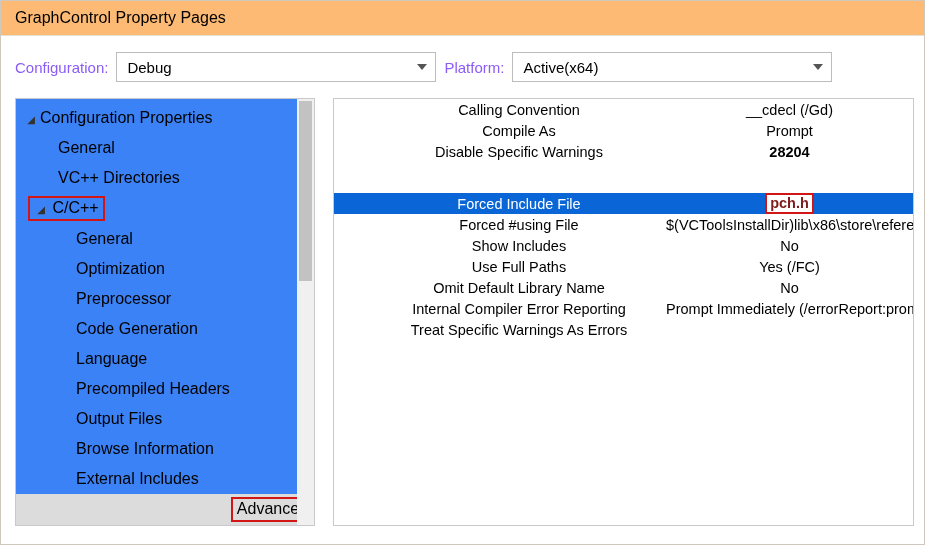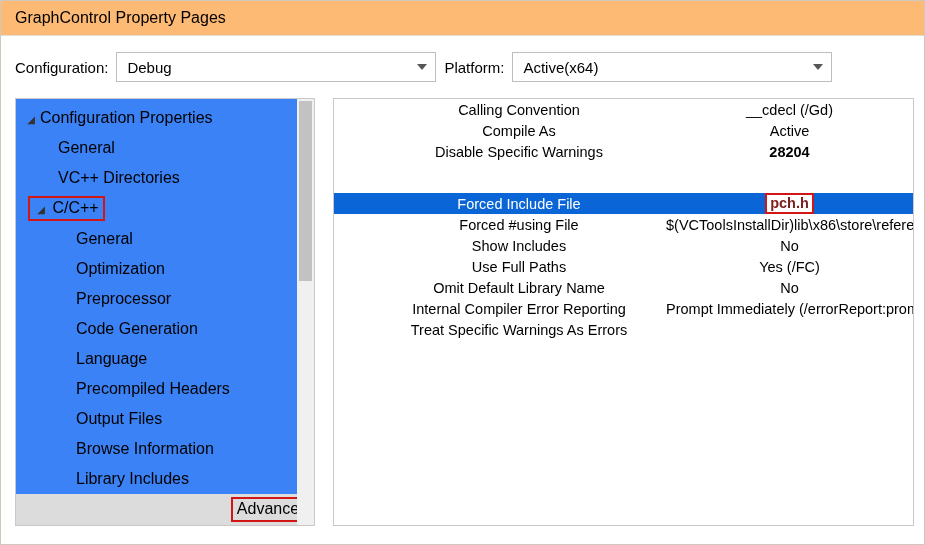--- a/index.html
+++ b/index.html
@@ -19,21 +19,21 @@
     font-size: 16px;
     border-bottom: 1px solid #e5ded3;
   }
   .config-row {
     display: flex;
     align-items: center;
     gap: 8px;
     padding: 16px 14px 16px 14px;
     font-size: 15px;
   }
-  .config-row label { color: #000000; }
+  .config-row label { color: #8b5cf6; }
   .combo {
     position: relative;
     border: 1px solid #bdbdbd;
     background: #fff;
     height: 30px;
     display: flex;
     align-items: center;
     padding: 0 28px 0 10px;
     font-size: 15px;
   }
@@ -228,21 +228,21 @@
     <div class="tree-item indent-2">
       <span class="arrow blank"></span>
       <span>Output Files</span>
     </div>
     <div class="tree-item indent-2">
       <span class="arrow blank"></span>
       <span>Browse Information</span>
     </div>
     <div class="tree-item indent-2">
       <span class="arrow blank"></span>
-      <span>Library Includes</span>
+      <span>External Includes</span>
     </div>
     <div class="tree-item indent-2 selected">
       <span class="arrow blank"></span>
       <span class="red-box">Advanced</span>
     </div>
     <div class="tree-item indent-2">
       <span class="arrow blank"></span>
 
     </div>
 
@@ -251,21 +251,21 @@
     </div>
   </div>
 
   <div class="prop-panel">
     <div class="prop-row">
       <div class="prop-name">Calling Convention</div>
       <div class="prop-value">__cdecl (/Gd)</div>
     </div>
     <div class="prop-row">
       <div class="prop-name">Compile As</div>
-      <div class="prop-value">Active</div>
+      <div class="prop-value">Prompt</div>
     </div>
     <div class="prop-row">
       <div class="prop-name">Disable Specific Warnings</div>
       <div class="prop-value bold">28204</div>
     </div>
     <div class="prop-row hl">
       <div class="prop-name">Forced Include File</div>
       <div class="prop-value">
         <span class="red-box">pch.h</span>
       </div>

